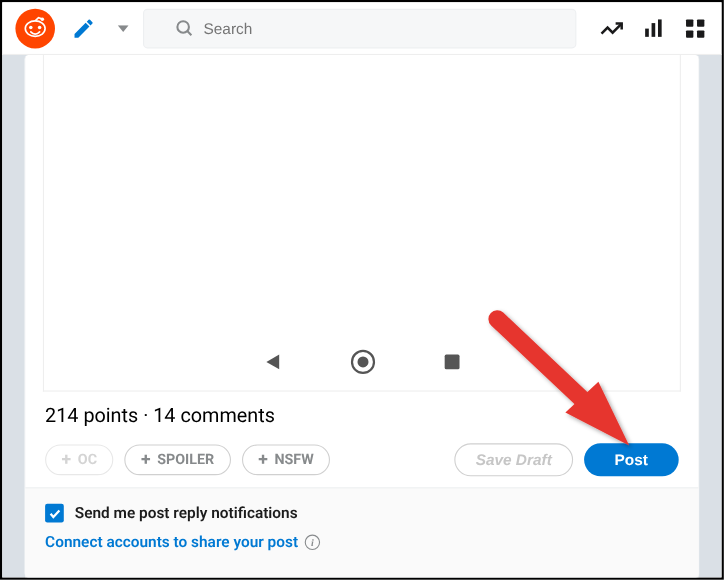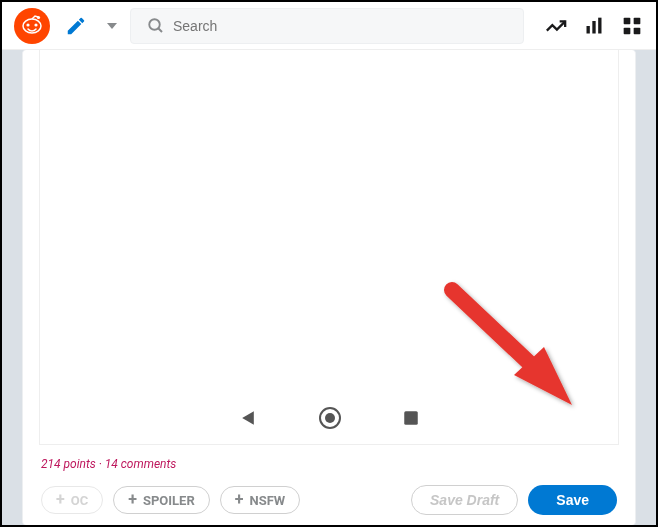--- a/index.html
+++ b/index.html
@@ -50,21 +50,21 @@
       cursor: pointer;
     }
     .search-bar {
       flex: 1;
       height: 36px;
       background: #f6f7f8;
       border: 1px solid #edeff1;
       border-radius: 4px;
       display: flex;
       align-items: center;
-      padding: 0 16px;
+      padding: 0 28px;
       gap: 8px;
       color: #878a8c;
     }
     .search-bar input {
       border: none;
       background: transparent;
       outline: none;
       flex: 1;
       font-size: 14px;
       color: #1c1c1c;
@@ -114,24 +114,23 @@
       display: flex;
       align-items: center;
       justify-content: center;
       gap: 60px;
       color: #555;
     }
     .ctrl {
       cursor: pointer;
     }
     .stats {
-      color: #be185d;
-      font-size: 12px;
+      color: #000000;
+      font-size: 18px;
       padding: 12px 18px 14px;
-      font-style: italic;
     }
     .tag-row {
       display: flex;
       align-items: center;
       gap: 10px;
       padding: 0 18px 10px;
     }
     .pill {
       border: 1px solid #d0d0d0;
       border-radius: 999px;
@@ -327,25 +326,39 @@
       <span class="pill">
         <span class="plus">+</span>
         <span>SPOILER</span>
       </span>
       <span class="pill">
         <span class="plus">+</span>
         <span>NSFW</span>
       </span>
       <div class="btn-row">
         <button class="save-draft">Save Draft</button>
-        <button class="post-btn">Save</button>
+        <button class="post-btn">Post</button>
       </div>
     </div>
 
 
+    <div class="notif-section">
+      <label class="notif-label">
+        <span class="chk">
+          <svg width="12" height="12" viewBox="0 0 24 24" fill="none" stroke="white" stroke-width="4">
+              <polyline points="4,12 9,18 20,6"></polyline>
+            </svg>
+        </span>
+        <span>Send me post reply notifications</span>
+      </label>
+      <div class="connect-link">
+        <span>Connect accounts to share your post</span>
+        <span class="info-icon">i</span>
+      </div>
+    </div>
   </div>
 
   <svg class="arrow-overlay" width="170" height="150" viewBox="0 0 170 150">
     <defs>
       <filter id="ds" x="-20%" y="-20%" width="140%" height="140%">
         <feDropShadow dx="2" dy="2" stdDeviation="2" flood-opacity="0.35"></feDropShadow>
       </filter>
     </defs>
     <g filter="url(#ds)">
       <line x1="20" y1="15" x2="108" y2="98" stroke="#e6362f" stroke-width="16" stroke-linecap="round"></line>

